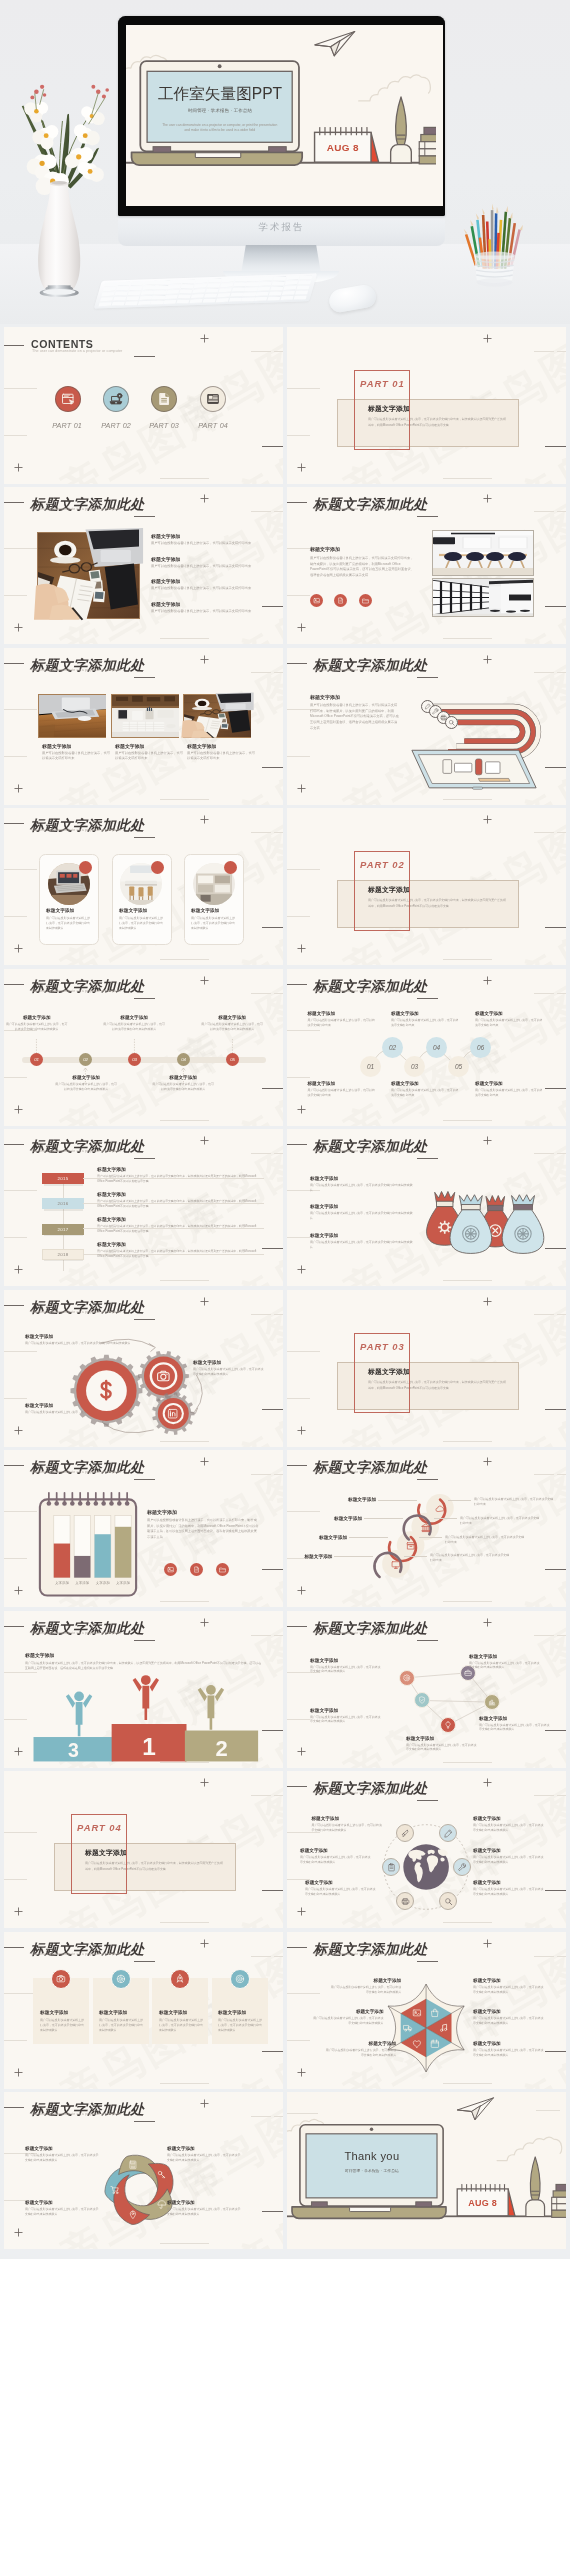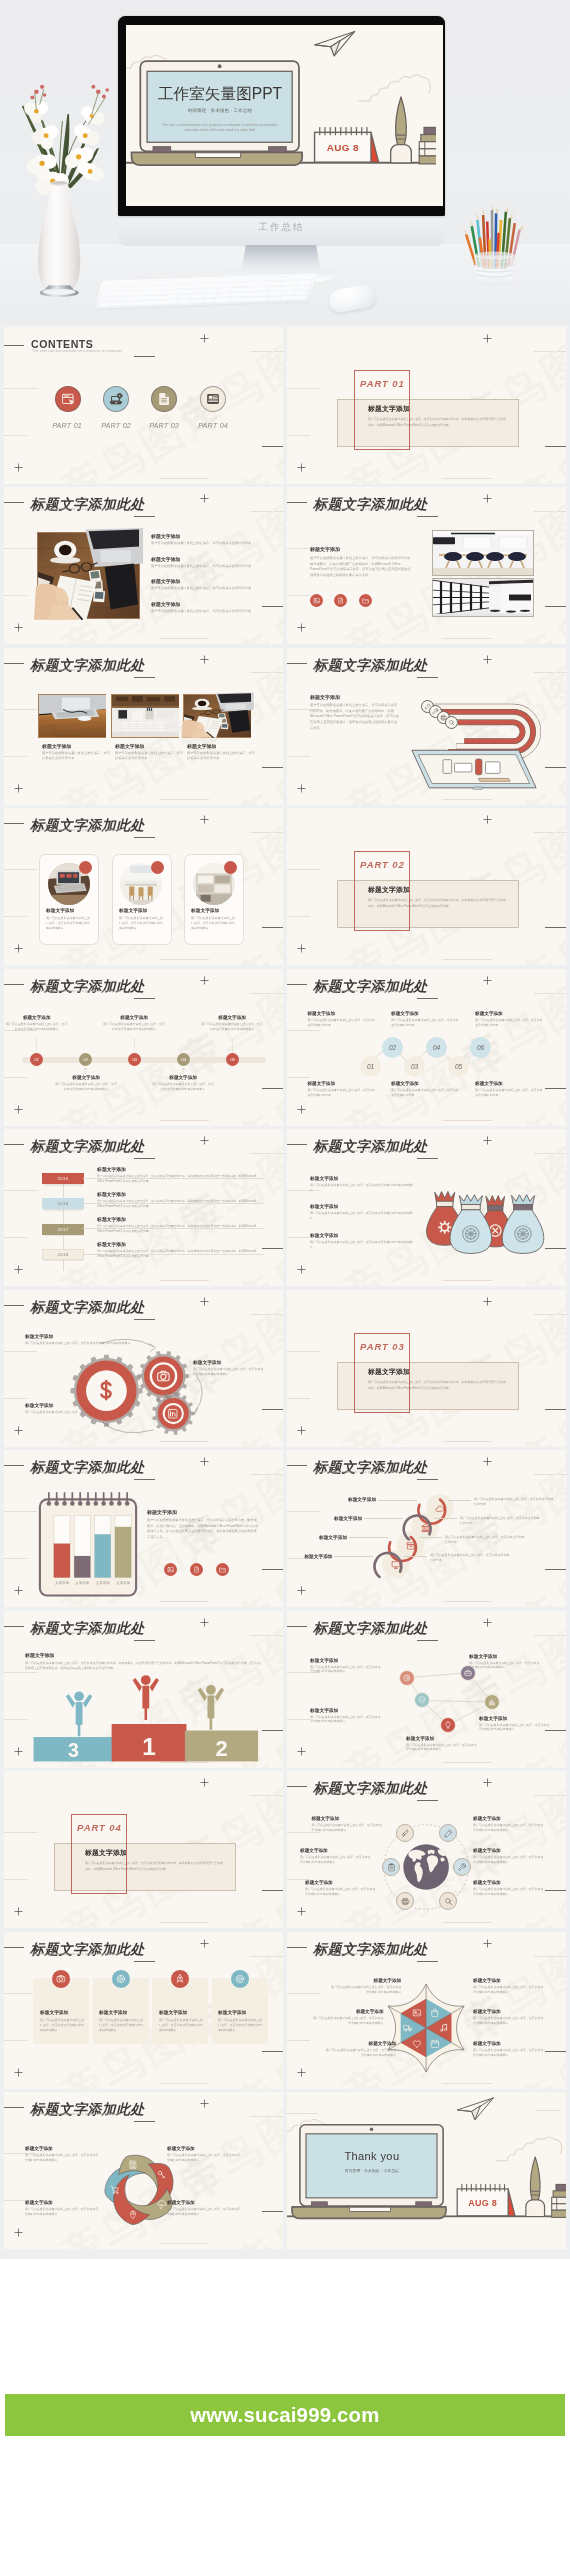--- a/index.html
+++ b/index.html
@@ -221,21 +221,21 @@
             <path d="M17.2 78 Q41 83 64.8 78"></path>
           <path d="M17.9 84 Q41 89 64.1 84"></path>
             <path d="M18.5 90 Q41 95 63.5 90"></path>
         </g>
         <ellipse cx="41" cy="66" rx="25" ry="5" fill="#eceff2" opacity=".7"></ellipse>
         <ellipse cx="41" cy="99" rx="22" ry="5" fill="#e7eaee" opacity=".5"></ellipse>
       </svg>
     </div>
 
     <div class="imac-body">
-      <div class="imac-wm">工作总结</div>
+      <div class="imac-wm">学术报告</div>
     </div>
     <div class="imac-stand"></div>
     <div class="imac-foot"></div>
     <div class="monitor">
       <div class="screen">
         <div id="cover-slide">
             <div style="position:absolute;left:0;top:0;width:310px;height:181px;background:#faf6f0;overflow:hidden;">
               <div style="position:absolute;left:0;top:0;width:317px;height:181px;transform:scale(0.9768637532133676);transform-origin:0 0;">
                 <svg style="position:absolute;left:238px;top:42px;" width="85" height="39" viewBox="0 0 104 48">
                   <path d="M0 44 h14 q1 -9 10 -8 q2 -10 12 -8 q3 -11 14 -8 q5 -10 15 -5 q7 -7 14 -1 q10 0 11 10 q1 7 -2 10" fill="none" stroke="#e2dbd0" stroke-width="1.6" stroke-linecap="round" stroke-linejoin="round"></path>
@@ -2206,18 +2206,15 @@
               <rect x="0" y="37" width="36" height="10" fill="#b2a882" stroke="#6b6360" stroke-width="1.5"></rect>
               <path d="M7 19v9M7 28v9" stroke="#6b6360" stroke-width="1.2"></path>
             </svg>
           </div>
         </div>
         <div class="deco-line lt" style="left:-4.9px;top:21px;width:36px;"></div>
         <div class="deco-line lt" style="left:249px;top:18px;width:24.4px;"></div>
       </div>
     </div>
 
-  <div class="banner banner-green">
-    <div class="bt">www.sucai999.com</div>
-  </div>
 
 </div>
 
 
 </body></html>

